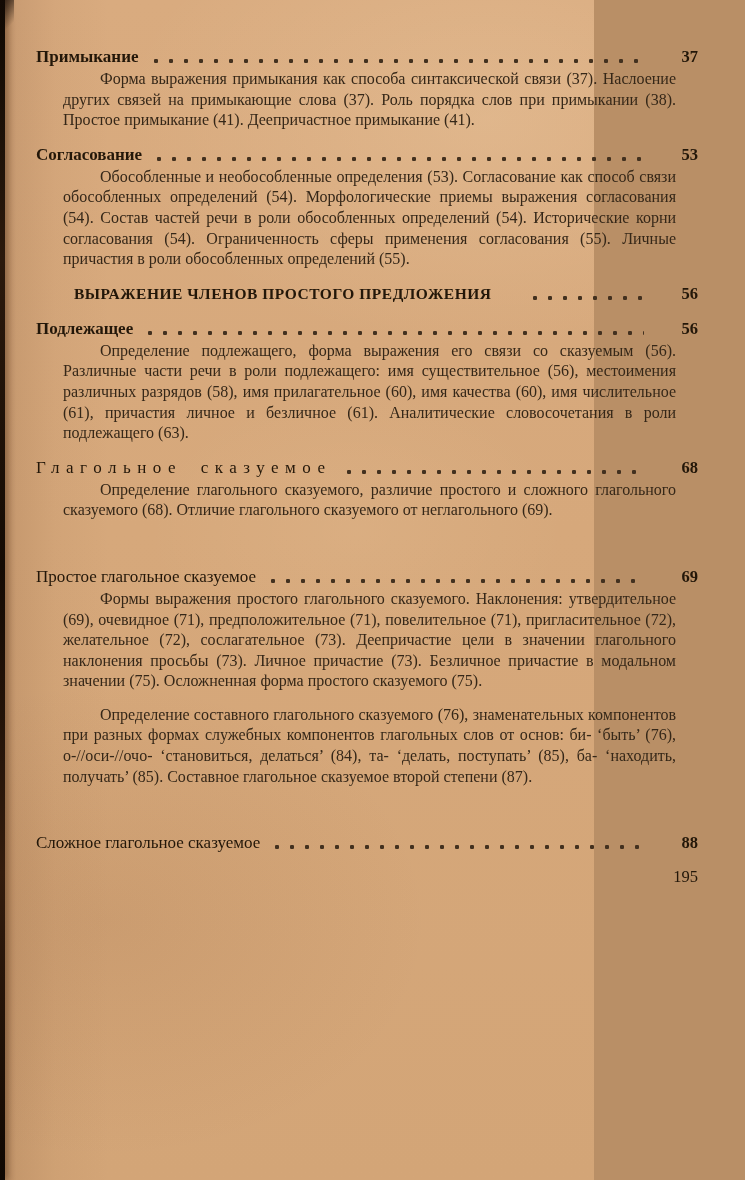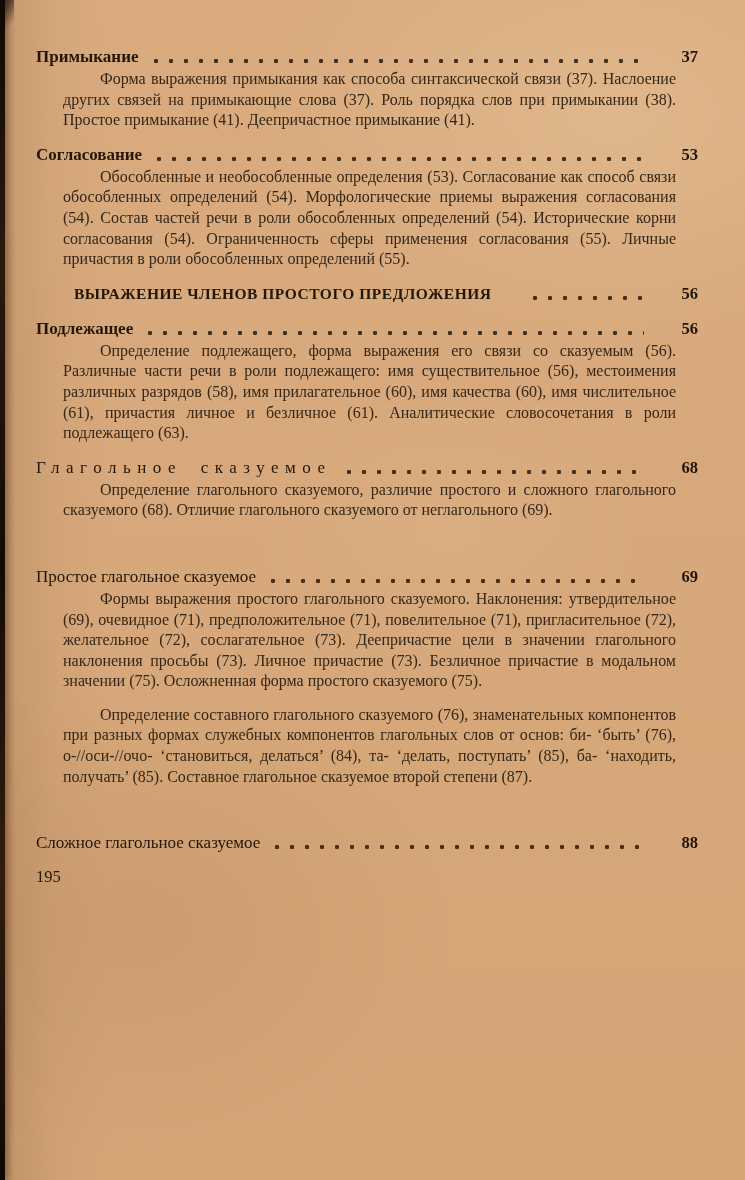--- a/index.html
+++ b/index.html
@@ -4,21 +4,21 @@
 <style>
   * { box-sizing: border-box; }
   html, body { margin: 0; padding: 0; }
   body {
     width: 745px; height: 1180px; overflow: hidden;
     font-family: "Liberation Serif", "DejaVu Serif", serif;
     background: #b98f66;
   }
   .scan-page {
     position: relative;
-    width: 745px; height: 1180px;
+    width: 594px; height: 1180px;
     color: var(--ink, #352718);
     background:
       linear-gradient(90deg, rgba(94,53,28,0.30) 0px, rgba(94,53,28,0.12) 16px, rgba(94,53,28,0.04) 55px, rgba(94,53,28,0.0) 110px),
       radial-gradient(520px 330px at 82% 10%, rgba(255,231,196,0.20), rgba(255,231,196,0) 70%),
       radial-gradient(460px 340px at 18% 78%, rgba(118,68,34,0.10), rgba(118,68,34,0) 70%),
       radial-gradient(300px 200px at 60% 45%, rgba(255,226,186,0.10), rgba(255,226,186,0) 70%),
       linear-gradient(180deg, #d9ab7f 0%, #d6a87b 45%, #d3a577 100%);
   }
   .spine-edge {
     position: absolute; left: 0; top: 0; bottom: 0; width: 5px;
@@ -56,21 +56,21 @@
     width: 46px; flex: 0 0 46px; text-align: right; padding-right: 4px;
     font-size: 16.5px; color: var(--ink-strong, #231709); font-weight: bold;
   }
   .desc {
     margin: 1px 26px 0 27px;
     font-size: 16px; line-height: 20.6px;
     text-align: justify; text-indent: 37px;
   }
   .desc:empty { display: none; }
   .folio {
-    text-align: left; padding-right: 4px; margin-top: 9px;
+    text-align: right; padding-right: 4px; margin-top: 9px;
     font-size: 16.5px; color: var(--ink-strong, #231709);
   }
 </style>
 </head>
 <body>
 
 <div class="scan-page">
   <div class="spine-edge"></div>
   <div class="corner-mark"></div>
 

